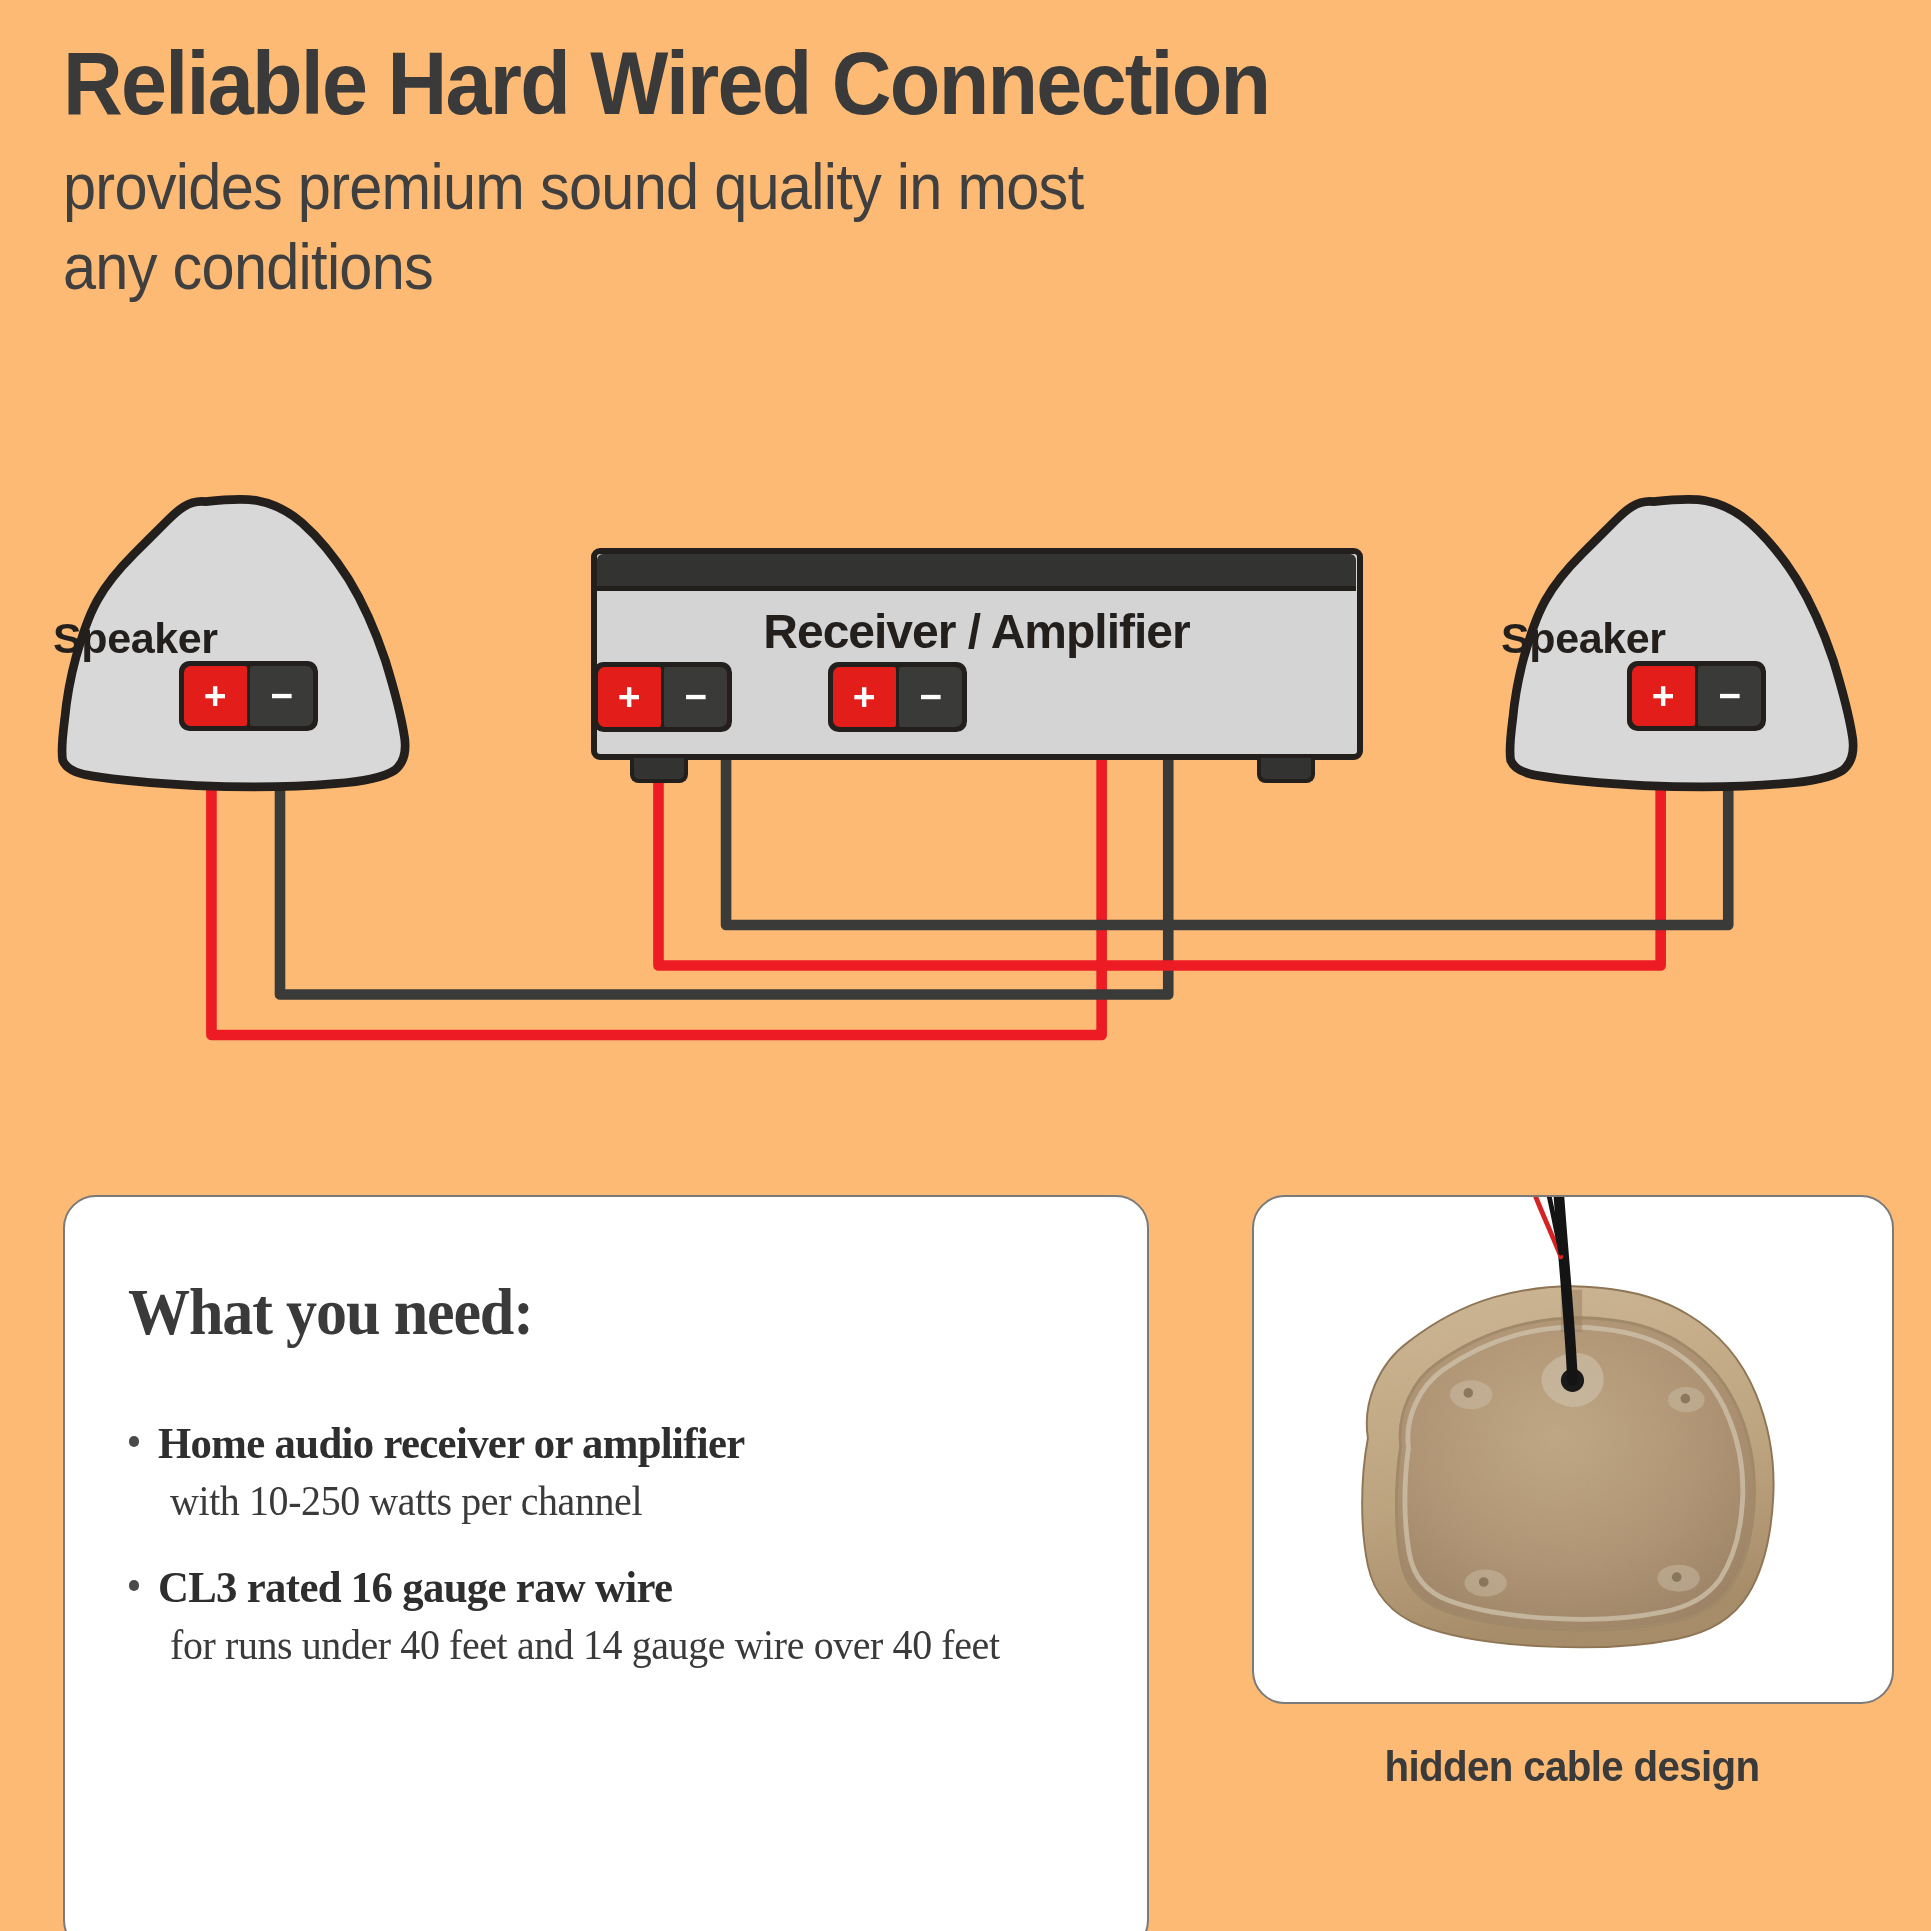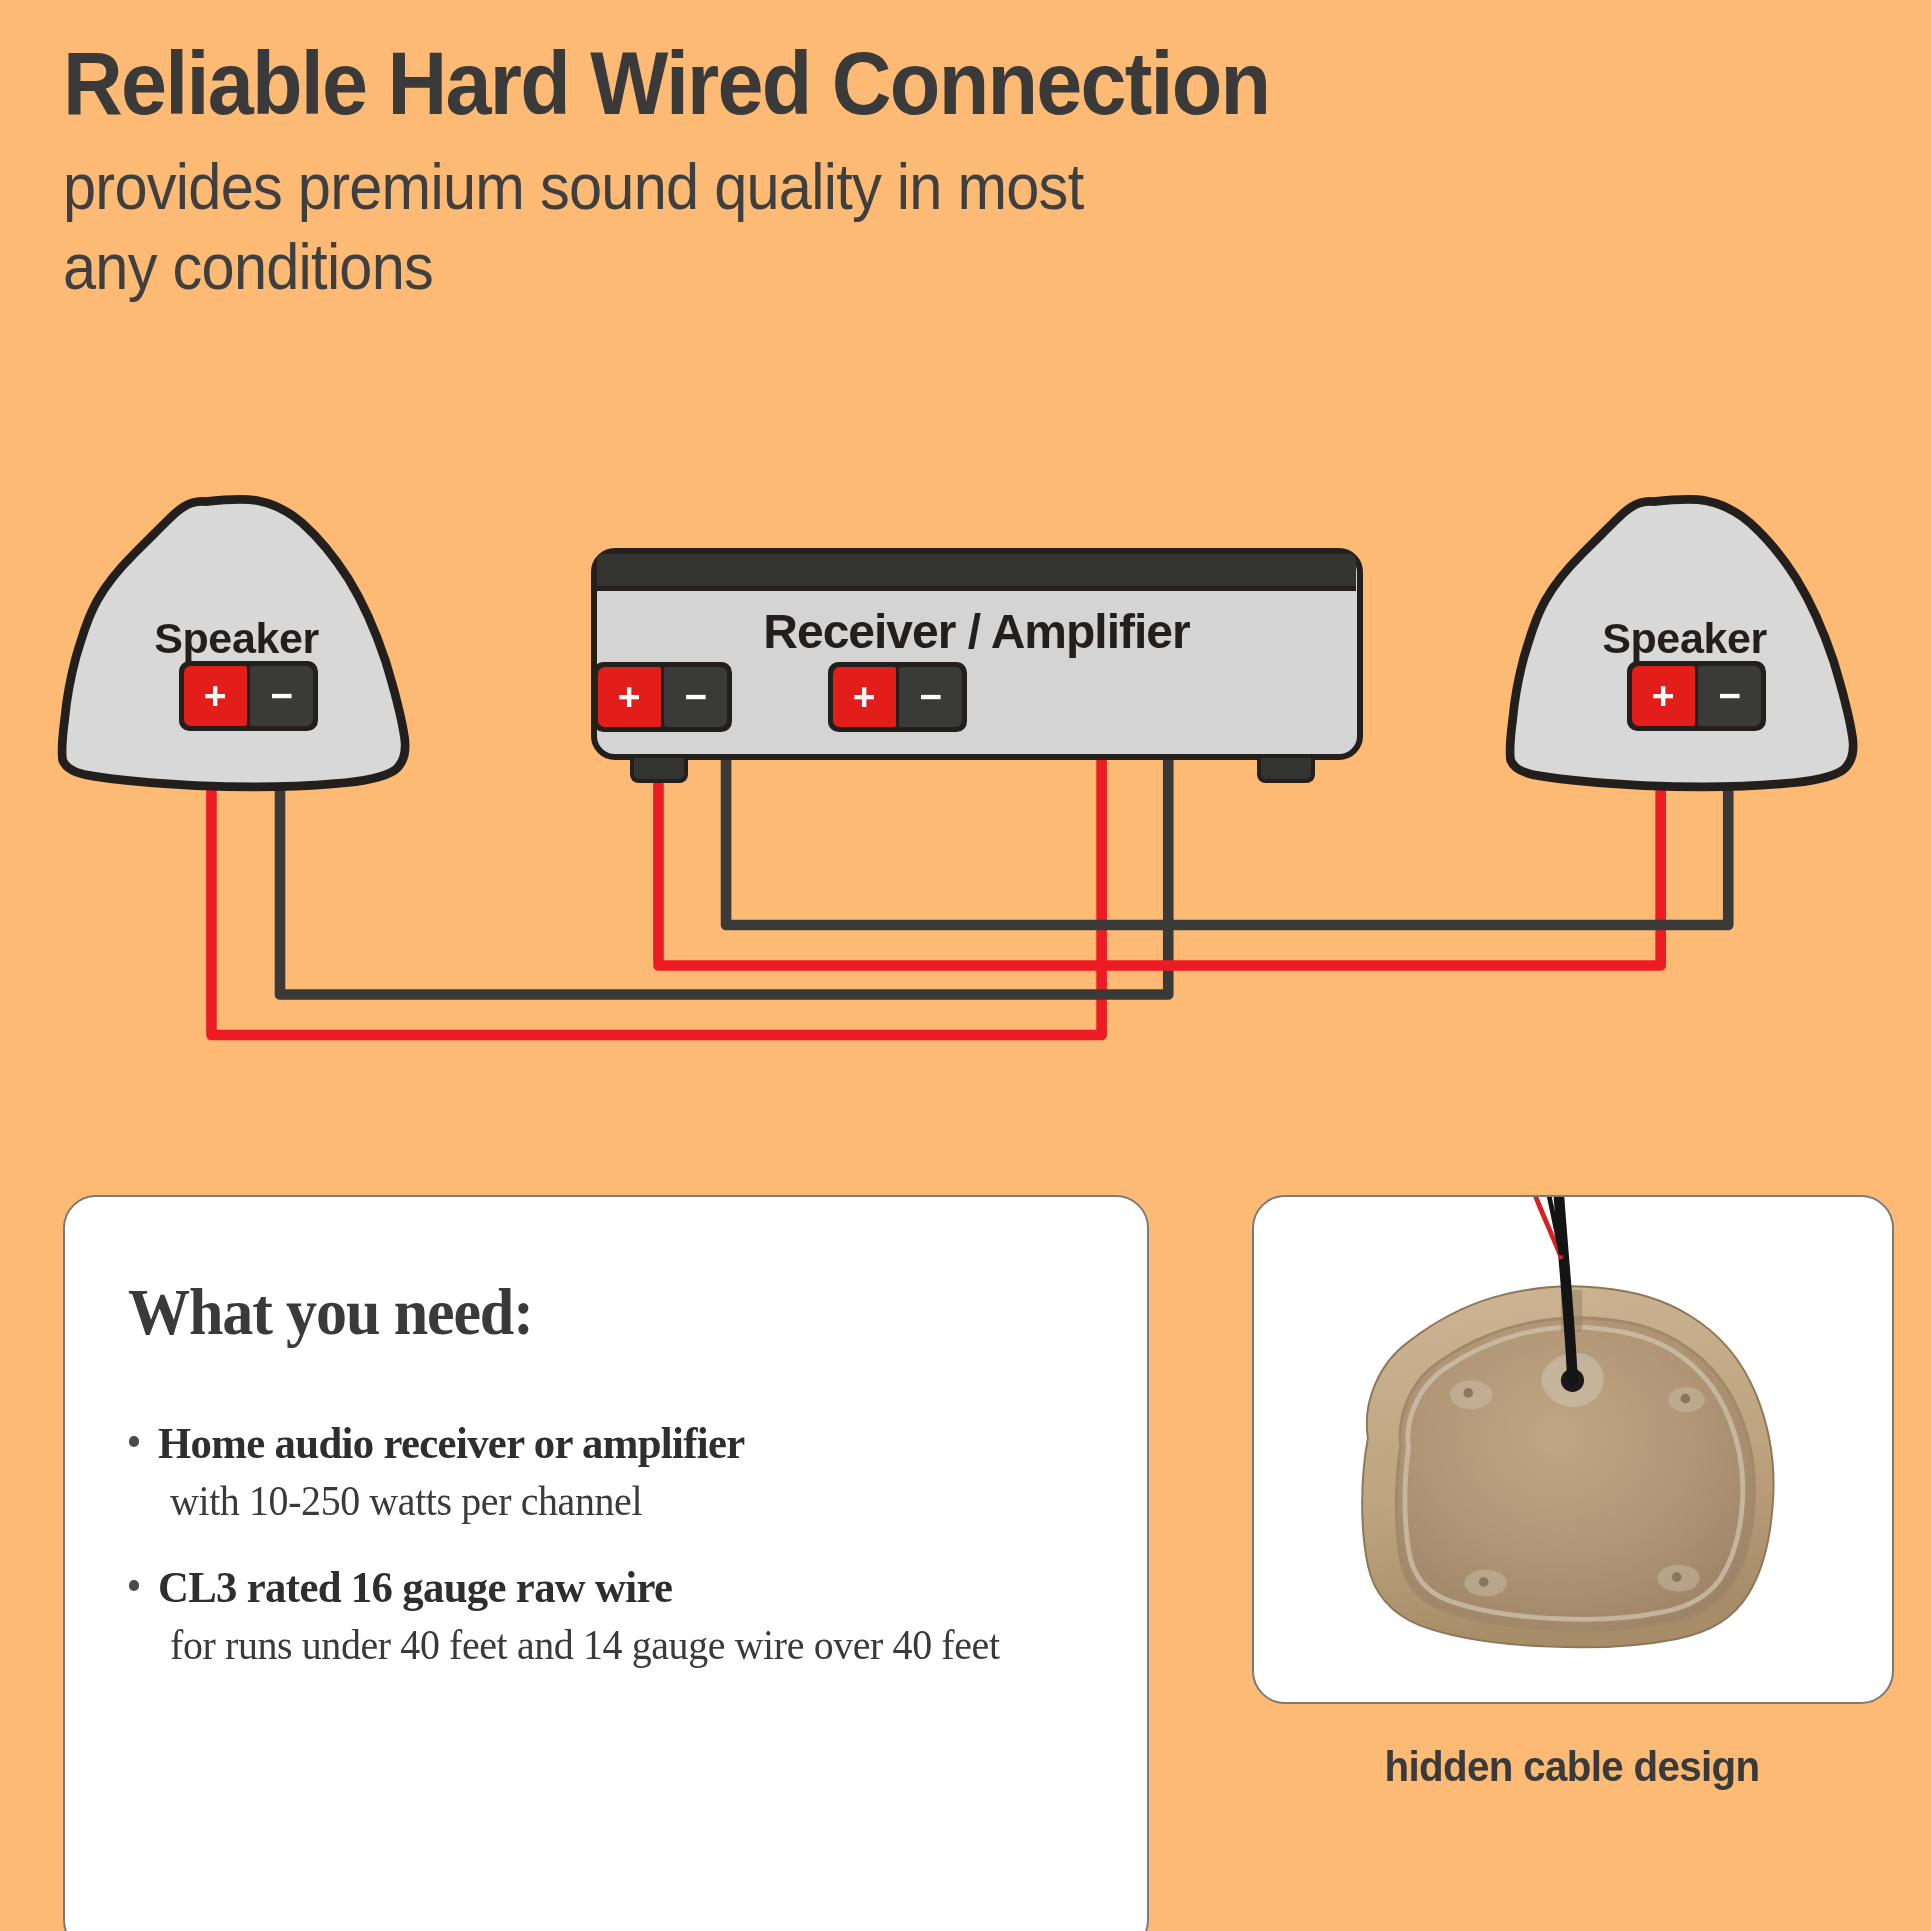--- a/index.html
+++ b/index.html
@@ -43,21 +43,21 @@
 
   
   .diagram { position: absolute; left: 0; top: 463px; width: 1931px; height: 599px; }
 
   .speaker-wrap { position: absolute; width: 367px; height: 309px; }
   .speaker-wrap.left  { left: 53px;  top: 29px; }
   .speaker-wrap.right { left: 1501px; top: 29px; }
   .speaker-wrap svg { position: absolute; left: 0; top: 0; width: 367px; height: 309px; }
   .speaker-label {
     position: absolute; top: 122px; left: 0; width: 367px;
-    text-align: center;
+    text-align: left;
     font-size: 43px; font-weight: 700; color: #231f1d;
     letter-spacing: -0.4px;
   }
 
   
   .term {
     position: absolute;
     width: 139px; height: 70px;
     background: #231f1d;
     border-radius: 10.6px;
@@ -78,21 +78,21 @@
   .speaker-term.left  { left: 179px; top: 198px; }
   .speaker-term.right { left: 1627px; top: 198px; }
 
   
   .amp {
     position: absolute;
     left: 591px; top: 85px;
     width: 772px; height: 212px;
     background: #d4d4d4;
     border: 6.8px solid #231f1d;
-    border-radius: 24px;
+    border-radius: 9px;
   }
   .amp-topbar {
     position: absolute; left: 0px; top: 0px;
     width: 759px; height: 37px;
     background: #333331;
     border-radius: 5.8px 5.8px 0 0;
     border-bottom: 5.8px solid #231f1d;
   }
   .amp-title {
     position: absolute; left: 0; top: 50px; width: 759px;

